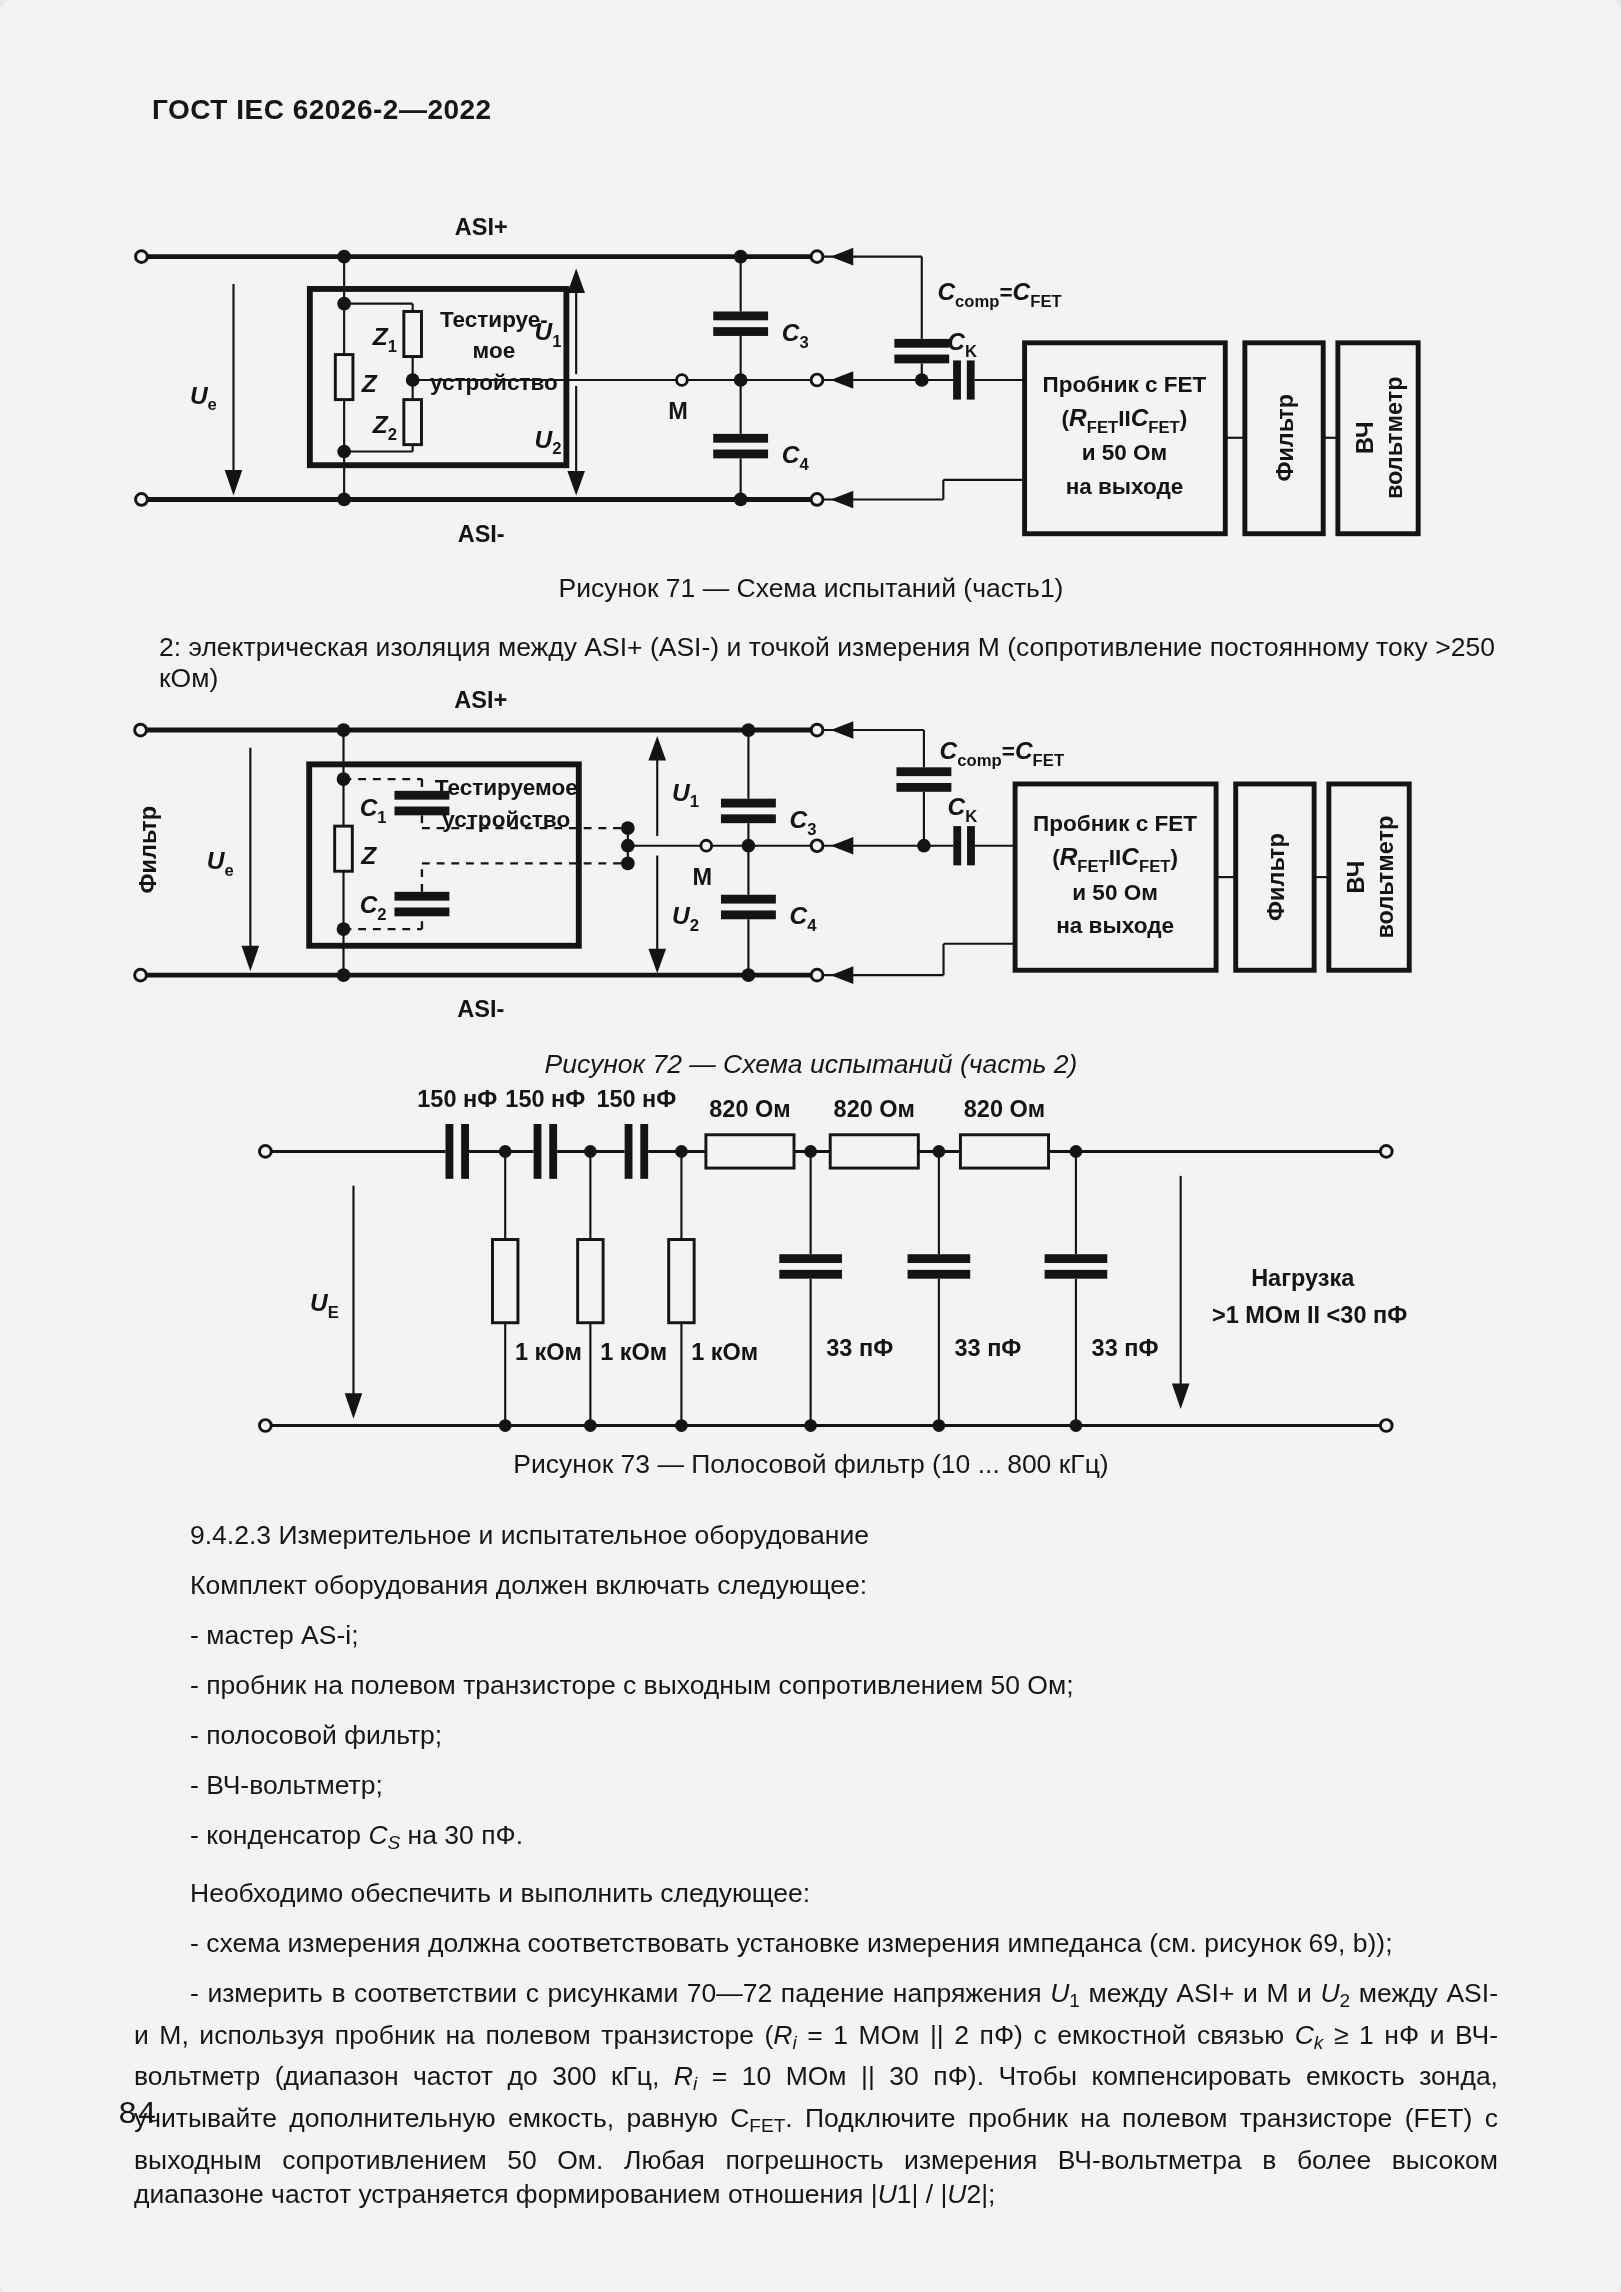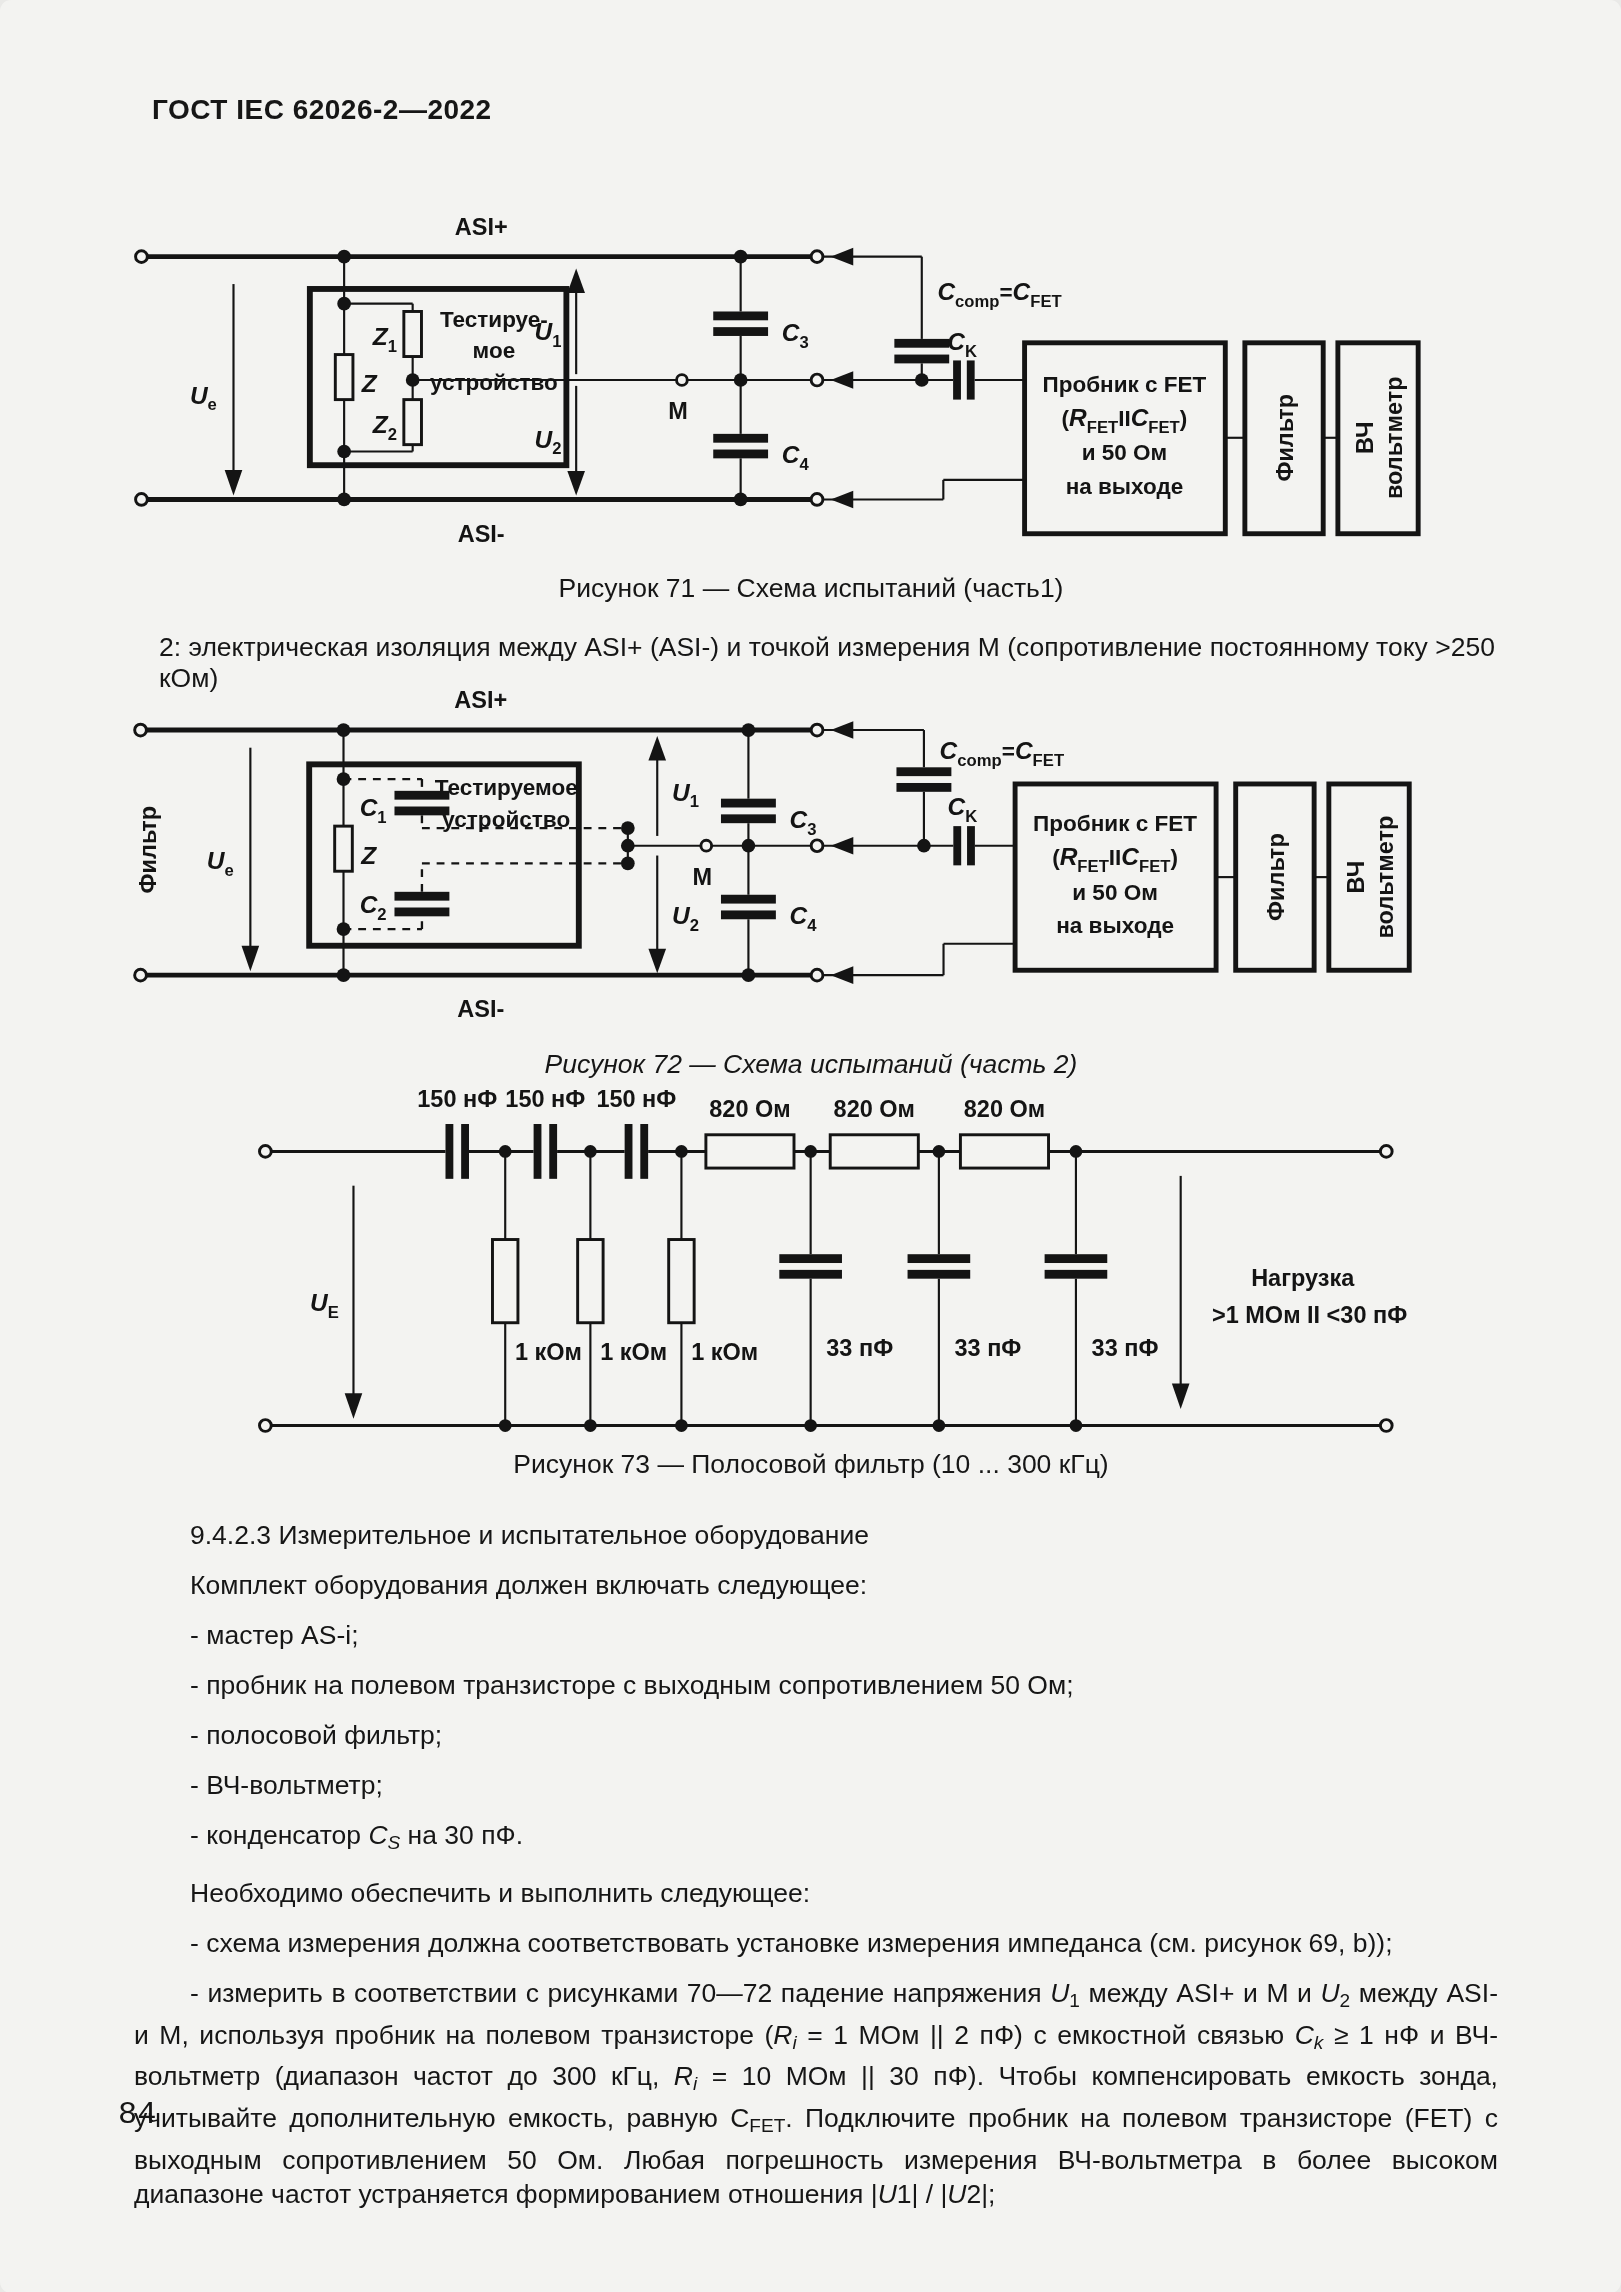--- a/index.html
+++ b/index.html
@@ -356,21 +356,21 @@
       <text class="dlbl24" x="688" y="284">33 пФ</text>
       <text class="dlbl24" x="819" y="284">33 пФ</text>
       <text class="dlbl24" x="959" y="284">33 пФ</text>
       <text class="dsym" x="190" y="238" text-anchor="end" font-size="27"><tspan>U</tspan><tspan class="ds" dy="7">Е</tspan></text>
       <text class="dlbl24" x="1122" y="212">Нагрузка</text>
       <text class="dlbl24" x="1082" y="250">&gt;1 МОм II &lt;30 пФ</text>
     </g>
   </svg>
   </div>
 
-  <div class="caption" style="top:1449px;">Рисунок 73 — Полосовой фильтр (10 ... 300 кГц)</div>
+  <div class="caption" style="top:1449px;">Рисунок 73 — Полосовой фильтр (10 ... 800 кГц)</div>
 
   <div class="bodytext">
       <p class="para"><span>9.4.2.3 Измерительное и испытательное оборудование</span></p>
       <p class="para"><span>Комплект оборудования должен включать следующее:</span></p>
       <p class="para"><span>- мастер AS-i;</span></p>
       <p class="para"><span>- пробник на полевом транзисторе с выходным сопротивлением 50 Ом;</span></p>
       <p class="para"><span>- полосовой фильтр;</span></p>
       <p class="para"><span>- ВЧ-вольтметр;</span></p>
       <p class="para"><span>- конденсатор </span><span class="f-i">C</span><span class="f-is">S</span><span> на 30 пФ.</span></p>
       <p class="para"><span>Необходимо обеспечить и выполнить следующее:</span></p>

